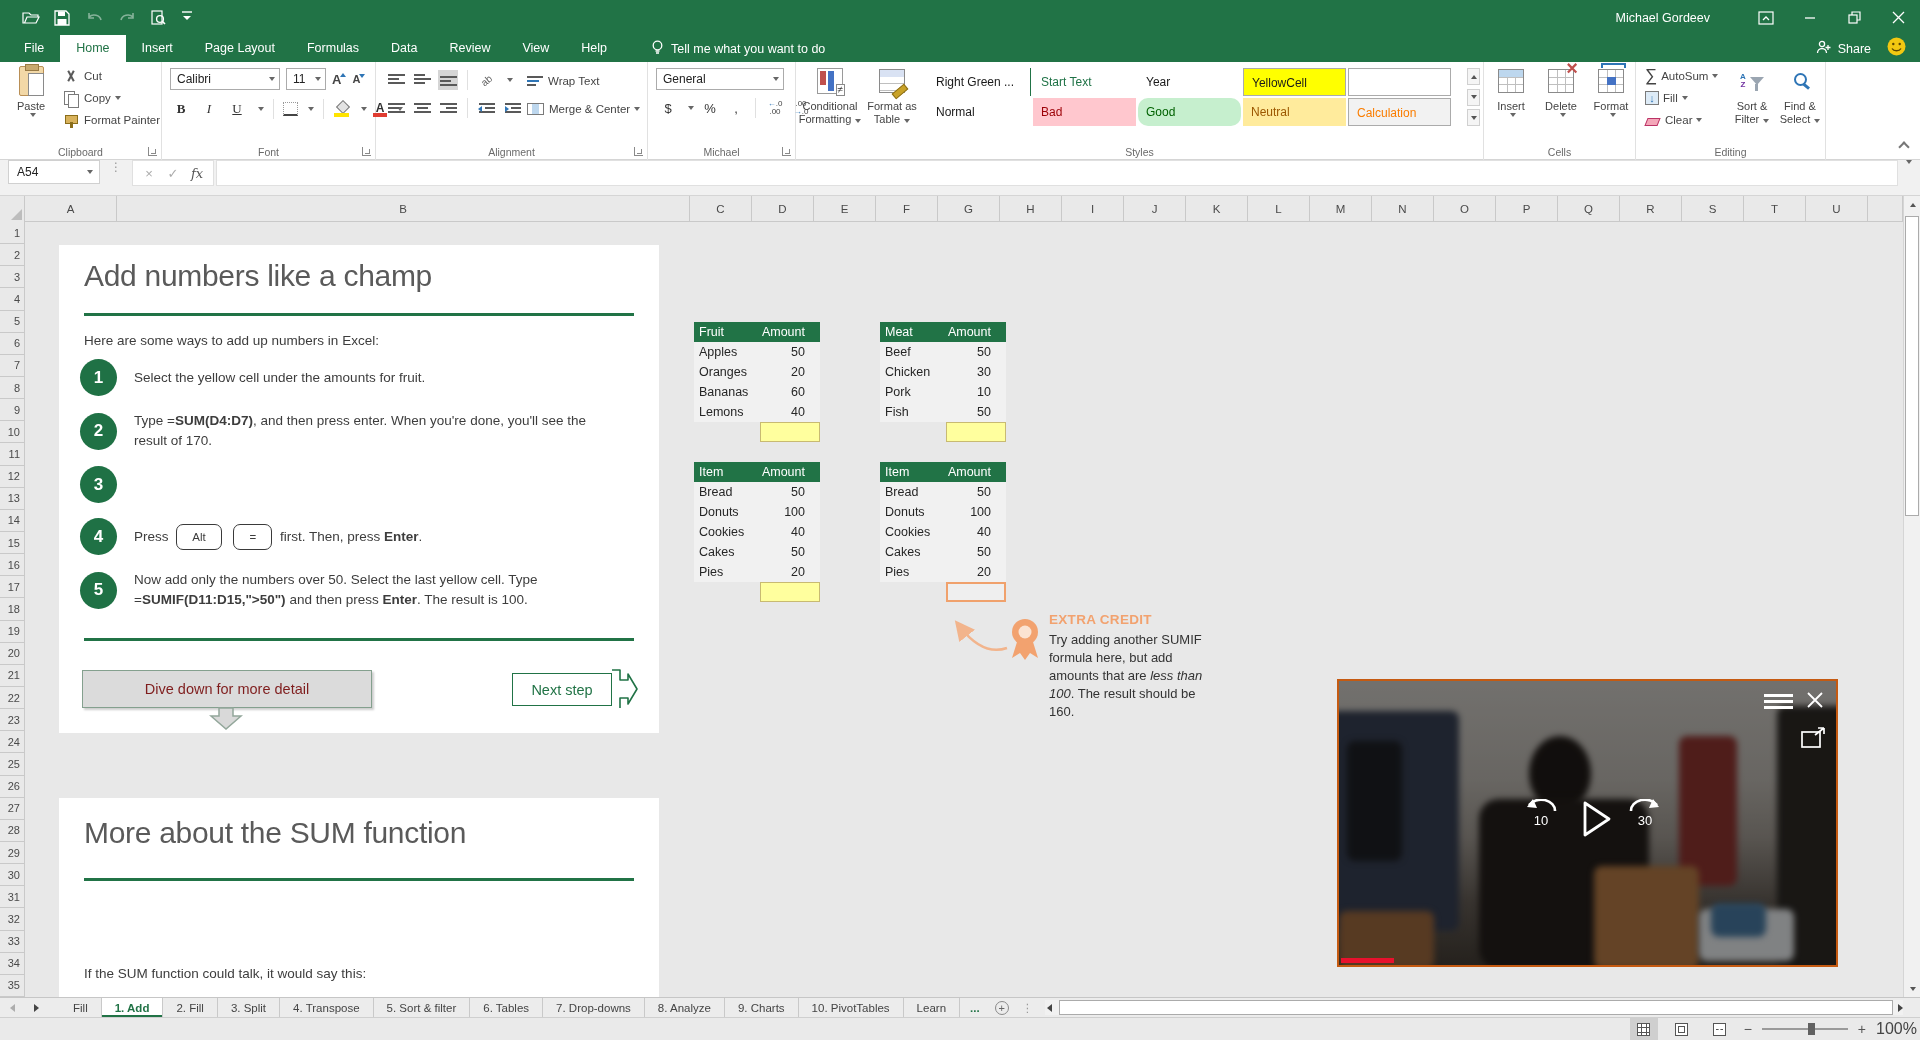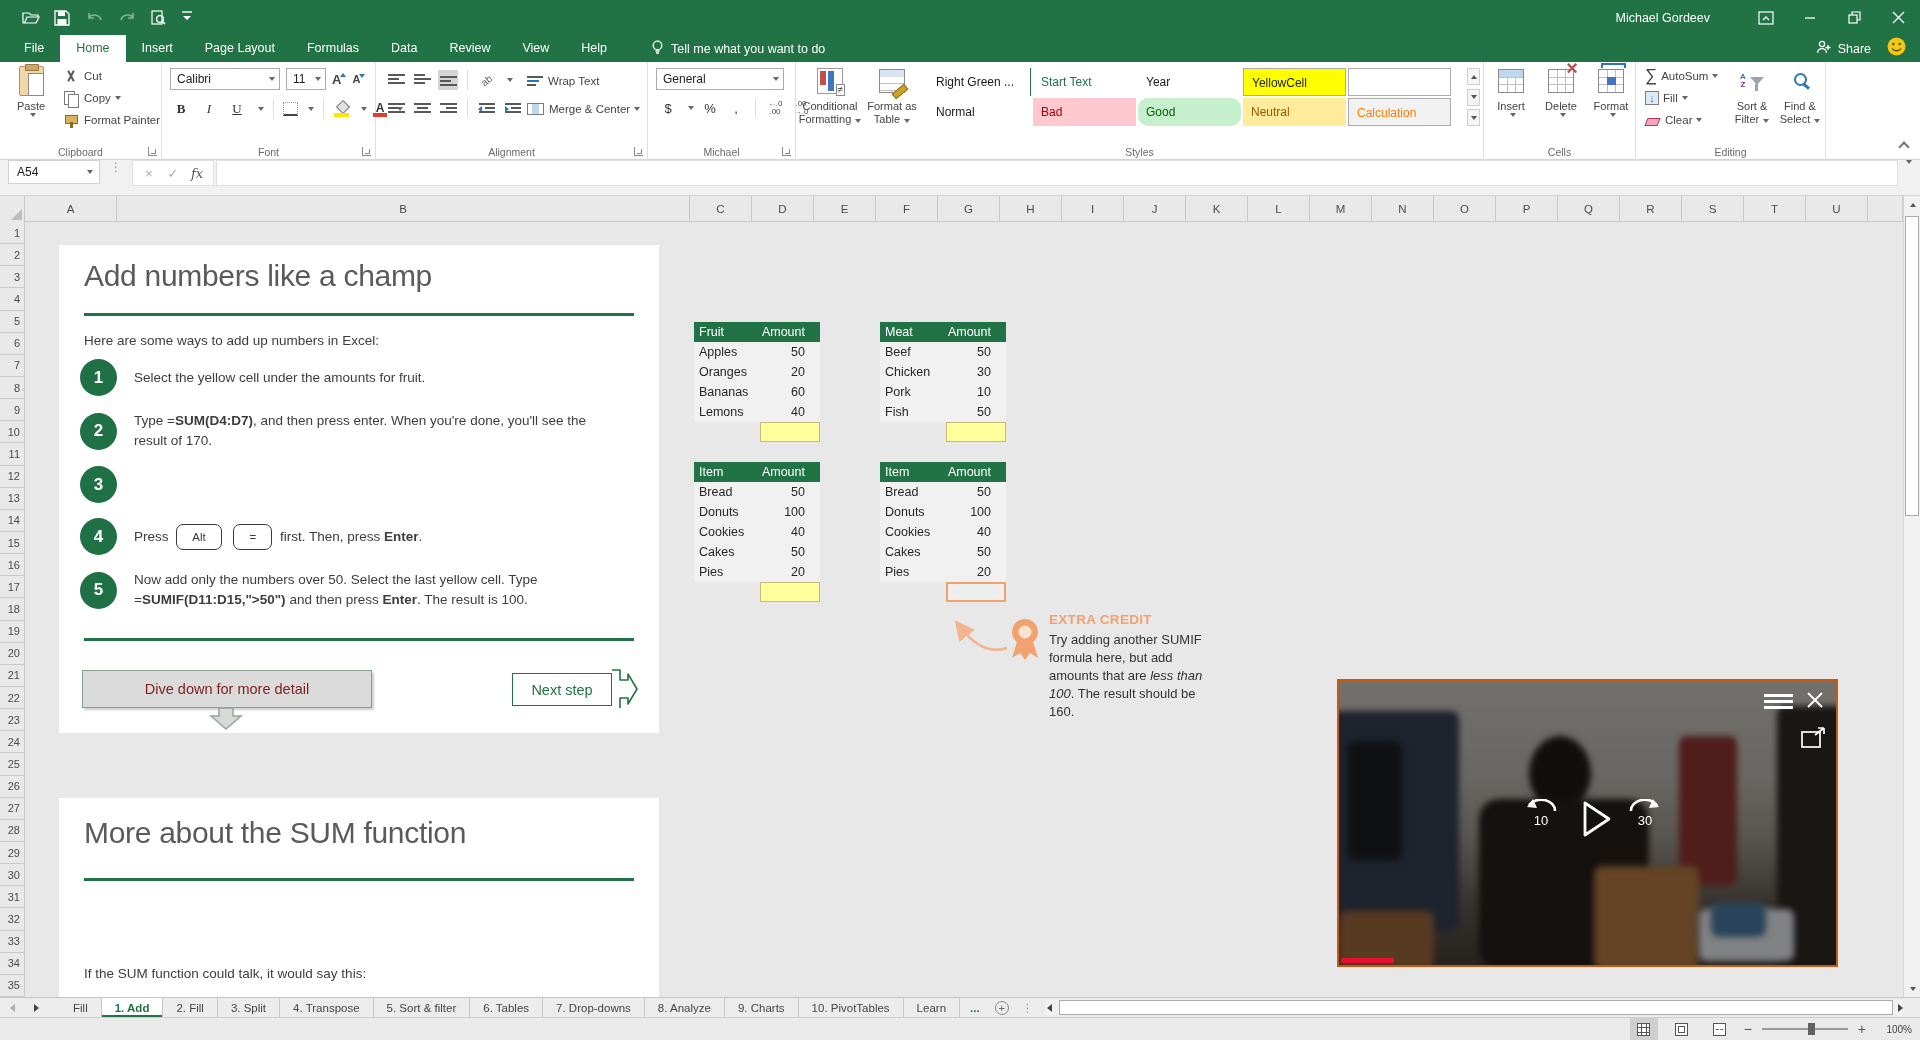--- a/index.html
+++ b/index.html
@@ -222,21 +222,21 @@
   .viewbtn.active{background:#CFCFCF;}
   .vicon{width:13px;height:13px;border:1px solid #555;}
   .vicon.grid{background:repeating-linear-gradient(90deg,transparent 0 3.3px,#555 3.3px 4.3px),repeating-linear-gradient(180deg,transparent 0 3.3px,#555 3.3px 4.3px),#fff;}
   .vicon.page{background:#fff;box-shadow:inset 0 0 0 2px #fff,inset 0 0 0 3px #555;}
   .vicon.break{background:#fff;position:relative;}
   .vicon.break::after{content:"";position:absolute;left:2px;top:5px;right:2px;border-top:1px dashed #555;}
   .zoomsign{color:#555;font-size:14px;}
   .zoom-slider{width:86px;height:14px;position:relative;}
   .zoom-slider::before{content:"";position:absolute;left:0;right:0;top:6px;height:2px;background:#9a9a9a;}
   .zthumb{position:absolute;left:46px;top:1px;width:7px;height:12px;background:#616161;}
-  .zoom-label{font-size:10px;color:#444;width:36px;text-align:right;}
+  .zoom-label{font-size:16px;color:#444;width:36px;text-align:right;}
 </style>
 </head>
 <body>
 
 <div id="app">
 
   <div id="titlebar">
     <div id="qat">
       <span class="qicon">
           <svg width="18" height="15" viewBox="0 0 18 15">

